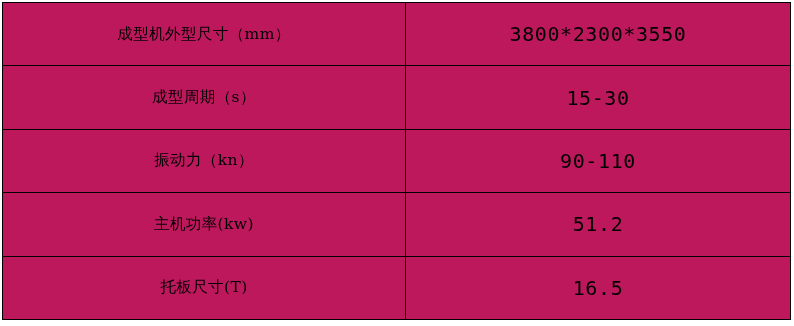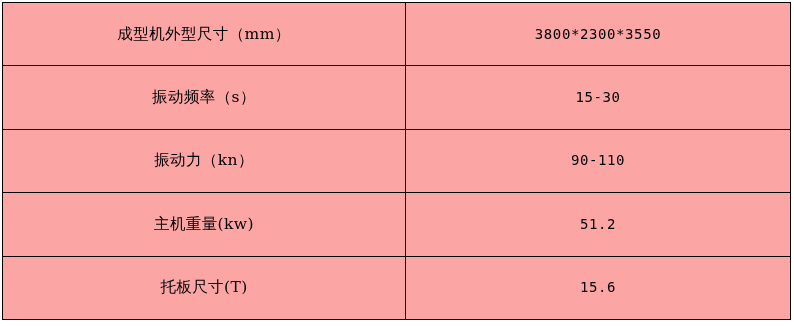--- a/index.html
+++ b/index.html
@@ -18,71 +18,71 @@
     left: 2px;
     top: 2px;
     width: 788px;
     height: 318px;
   }
   table.spec-table {
     border-collapse: collapse;
     width: 788px;
     height: 318px;
     table-layout: fixed;
-    background: #fca5a5;
+    background: #be185d;
   }
   table.spec-table col.col-label { width: 403px; }
   table.spec-table col.col-value { width: 385px; }
   table.spec-table td {
     border: 1px solid #000000;
     text-align: center;
     vertical-align: middle;
     padding: 0 4px;
     height: 45px;
     line-height: 1.1;
     color: #000000;
   }
   td.label-cell {
     font-family: "DejaVu Serif", "DejaVu Sans", serif;
     font-size: 15.5px;
     letter-spacing: 0.4px;
     font-weight: 400;
   }
   td.value-cell {
     font-family: "DejaVu Sans Mono", "Liberation Mono", monospace;
-    font-size: 14px;
+    font-size: 20px;
     letter-spacing: 0.6px;
     font-weight: 400;
   }
 </style>
 </head>
 <body>
 
 <div class="spec-table-wrap">
   <table class="spec-table">
     <colgroup>
       <col class="col-label">
       <col class="col-value">
     </colgroup>
     <tbody>
       <tr>
         <td class="label-cell">成型机外型尺寸（mm）</td>
         <td class="value-cell">3800*2300*3550</td>
       </tr>
       <tr>
-        <td class="label-cell">振动频率（s）</td>
+        <td class="label-cell">成型周期（s）</td>
         <td class="value-cell">15-30</td>
       </tr>
       <tr>
         <td class="label-cell">振动力（kn）</td>
         <td class="value-cell">90-110</td>
       </tr>
       <tr>
-        <td class="label-cell">主机重量(kw)</td>
+        <td class="label-cell">主机功率(kw)</td>
         <td class="value-cell">51.2</td>
       </tr>
       <tr>
         <td class="label-cell">托板尺寸(T)</td>
-        <td class="value-cell">15.6</td>
+        <td class="value-cell">16.5</td>
       </tr>
     </tbody>
   </table>
 </div>
 
 </body></html>

